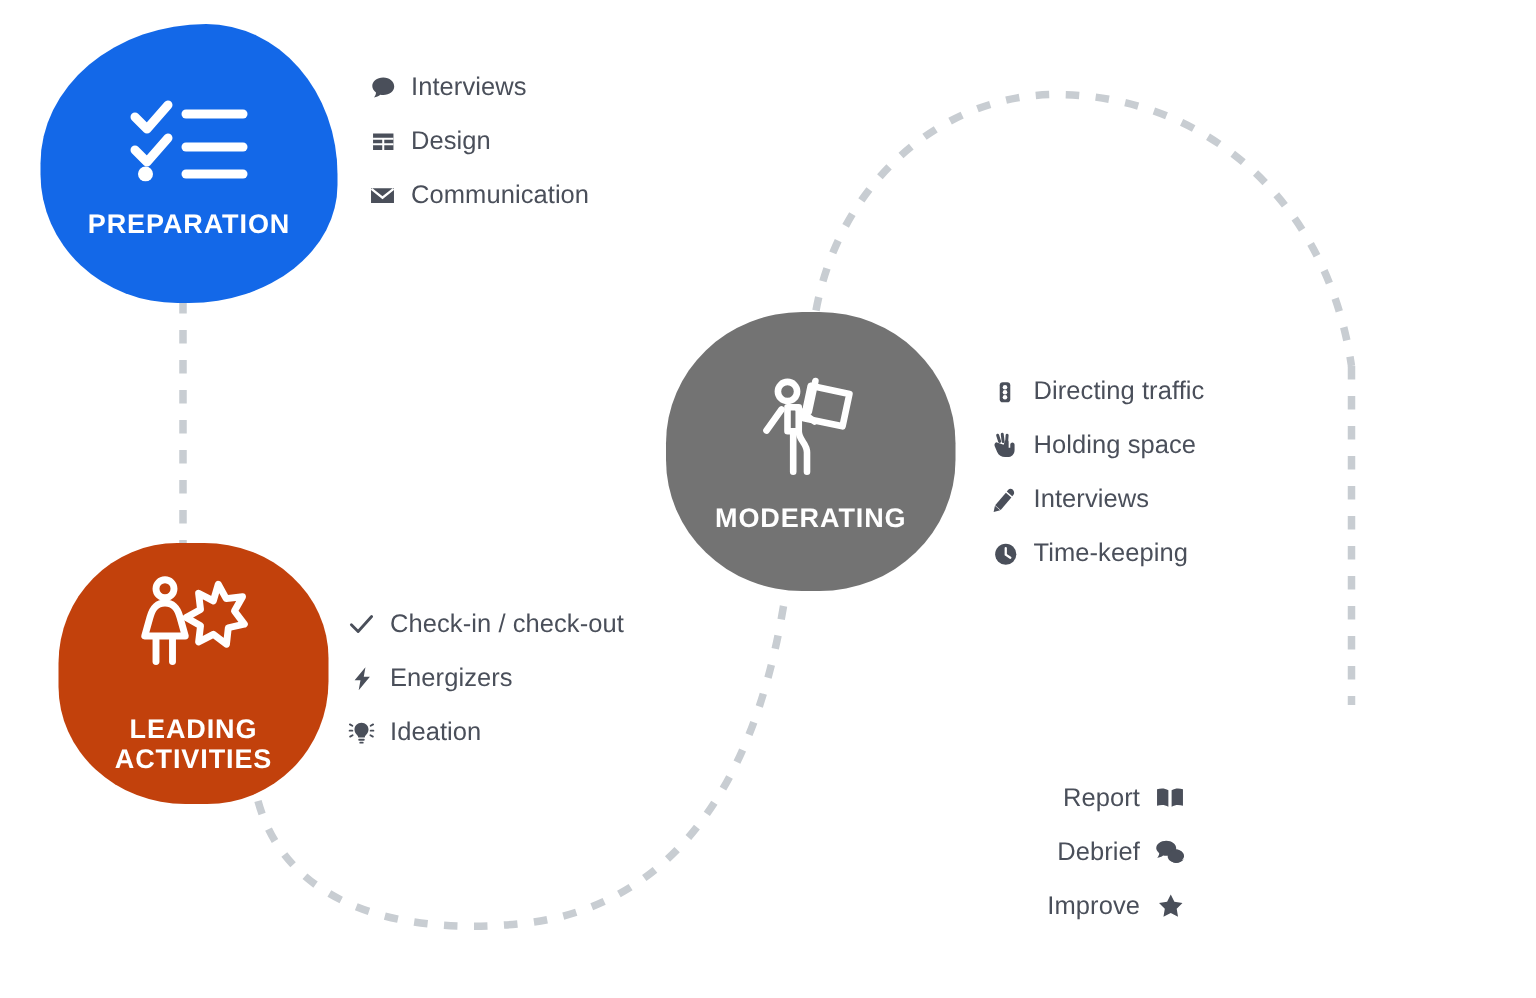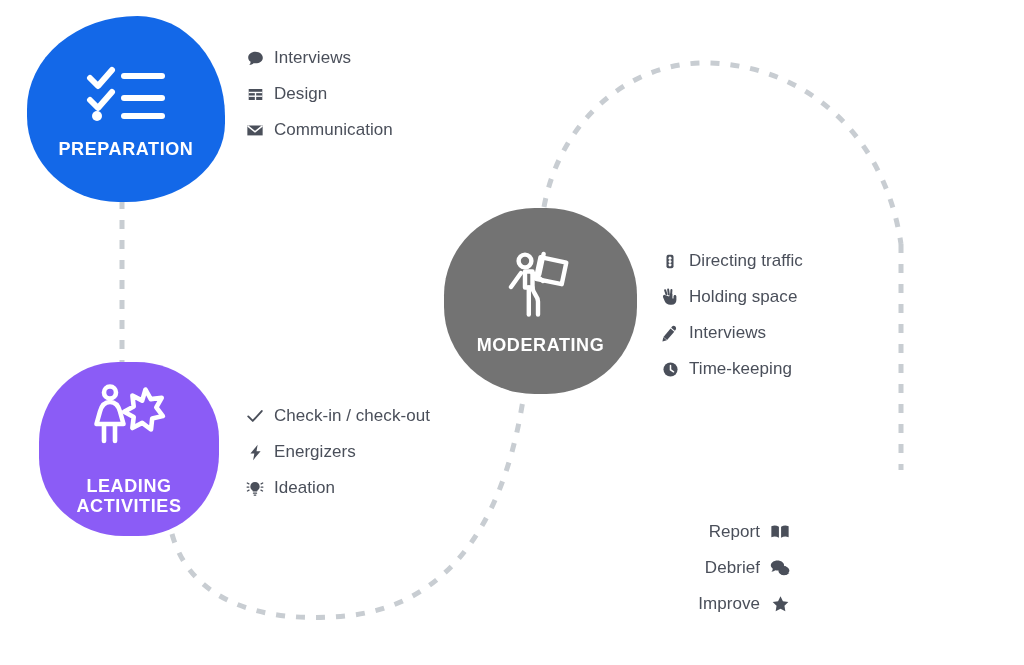--- a/index.html
+++ b/index.html
@@ -65,21 +65,21 @@
   }
   #blob-preparation .blob-icon { margin-top: 6px; }
   #blob-preparation .blob-label { margin-top: 18px; }
 
   
   #blob-leading {
     left: 39px;
     top: 362px;
     width: 180px;
     height: 174px;
-    background: #8b5cf6;
+    background: #c2410c;
     border-radius: 44% 46% 45% 47% / 46% 44% 47% 45%;
     gap: 16px;
   }
   #blob-leading .blob-icon { margin-top: 2px; }
   #blob-leading .blob-label { margin-top: 14px; }
 
   
   #blob-moderating {
     left: 444px;
     top: 208px;
@@ -130,21 +130,21 @@
     white-space: nowrap;
   }
   .list-left .item-ico { margin-right: 9px; }
   .list-right { align-items: flex-end; }
   .list-right .item-row { flex-direction: row; justify-content: flex-end; text-align: center; }
   .list-right .item-ico { margin-left: 10px; order: 2; }
   .list-right .item-text { order: 1; }
 
   #list-preparation { left: 245px; top: 40px; }
   #list-moderating  { left: 660px; top: 243px; justify-content: flex-end; }
-  #list-leading     { left: 245px; top: 398px; }
+  #list-leading     { left: 231px; top: 398px; }
   #list-followup    { left: 600px; top: 514px; width: 190px; }
 </style>
 </head>
 <body>
 
 <div id="canvas">
 
   <svg id="connectors" viewBox="0 0 1024 665" width="1024" height="665" aria-hidden="true">
     <g fill="none" stroke="#c8cdd2" stroke-width="5" stroke-linecap="butt" stroke-dasharray="9 11">
 

